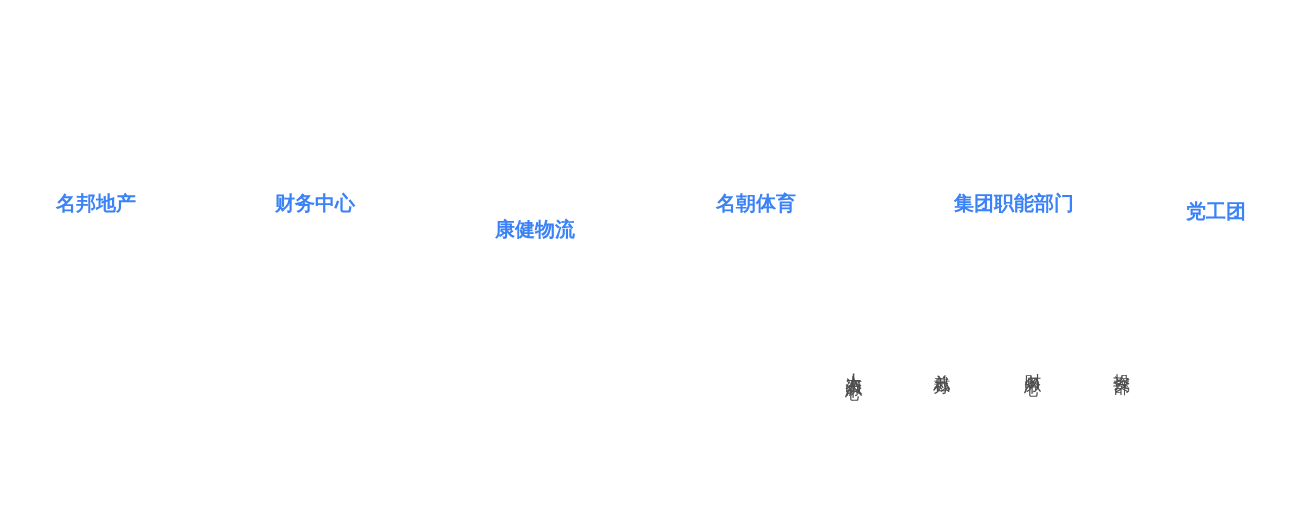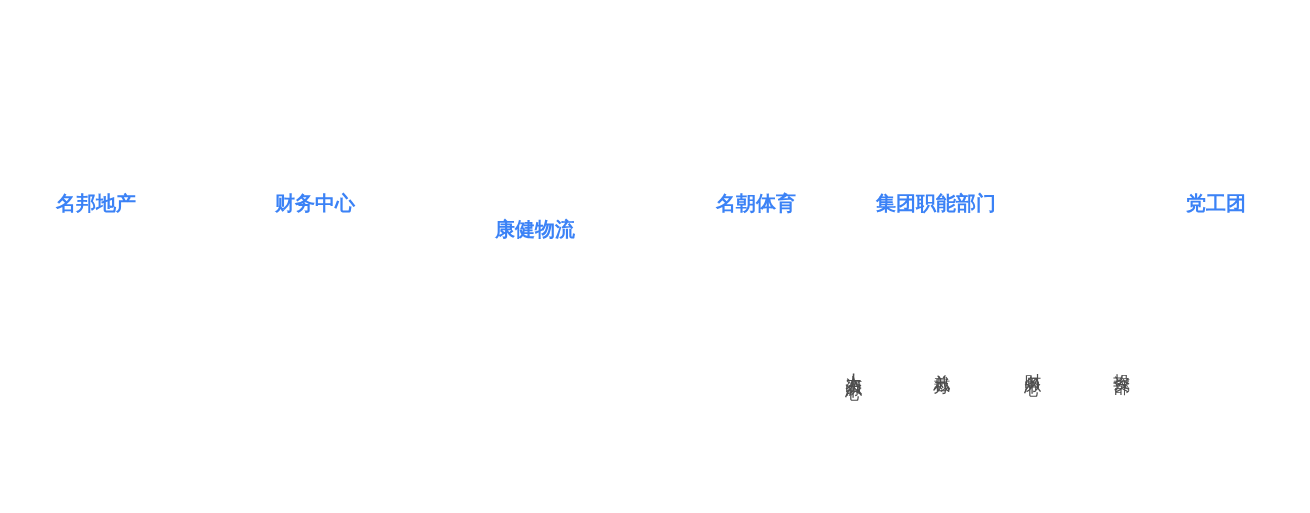--- a/index.html
+++ b/index.html
@@ -34,22 +34,22 @@
     font-size: 20px;
     font-weight: 700;
     color: #3b82f6;
     white-space: nowrap;
     line-height: 1.1;
   }
   .division-label.d1 { left: 96px; }
   .division-label.d2 { left: 315px; }
   .division-label.d3 { left: 535px; margin-top: 26px; }
   .division-label.d4 { left: 756px; }
-  .division-label.d5 { left: 936px; }
-  .division-label.d6 { left: 1216px; }
+  .division-label.d5 { left: 1014px; }
+  .division-label.d6 { left: 1216px; margin-top: 8px; }
   .dept-vertical {
     position: absolute;
     top: 360px;
     transform: translateX(-50%);
     writing-mode: vertical-rl;
     text-orientation: upright;
     font-size: 17px;
     font-weight: 400;
     color: #4d4d4d;
     letter-spacing: 2px;

